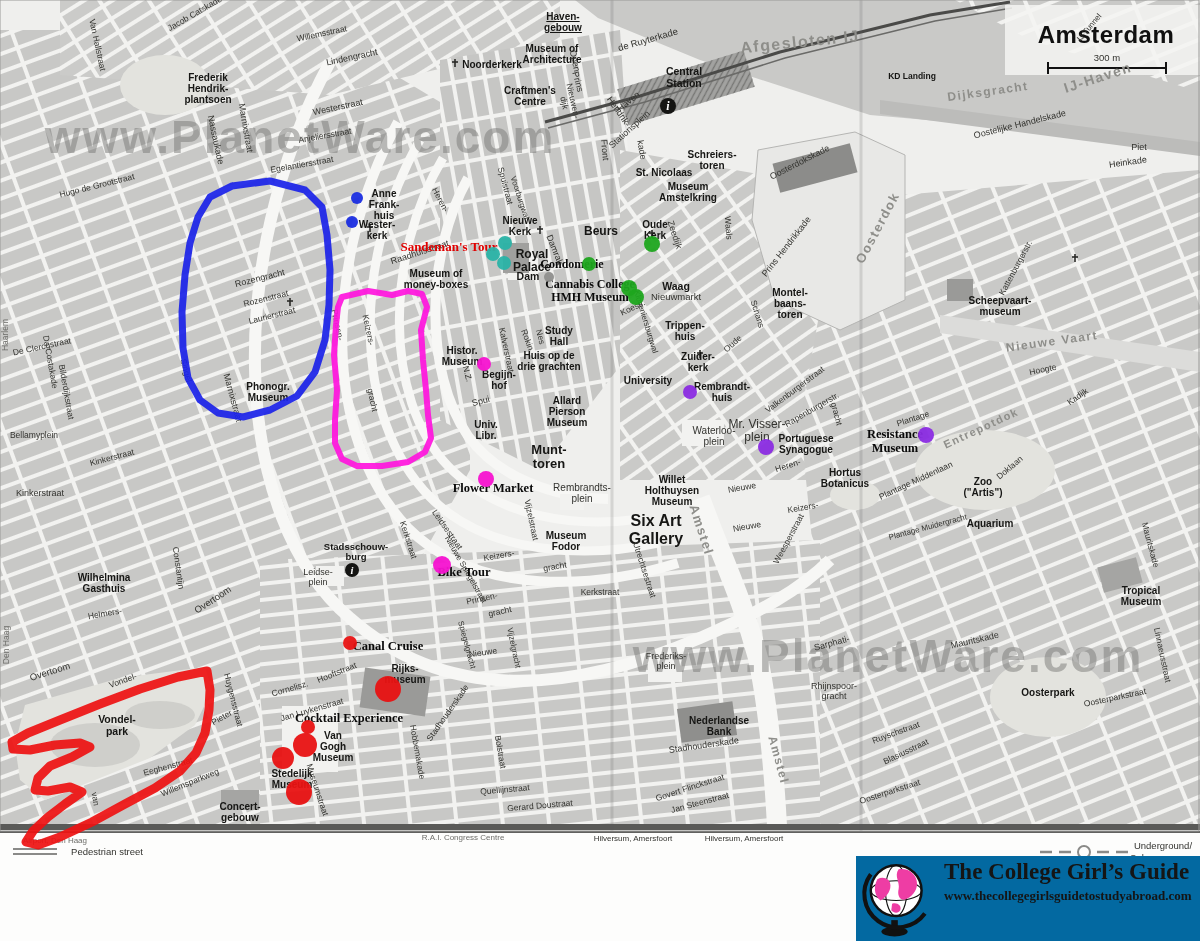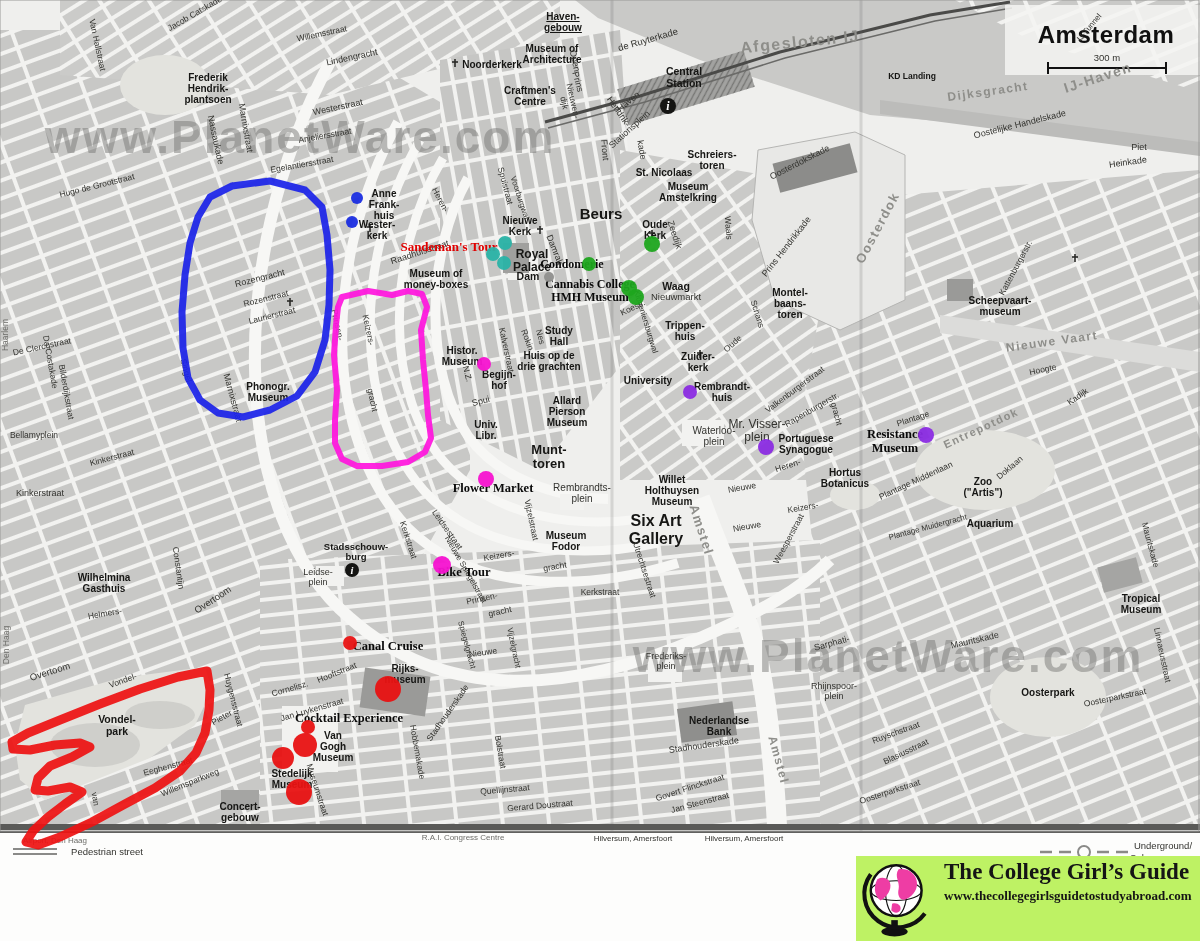--- a/index.html
+++ b/index.html
@@ -11,21 +11,21 @@
        transform:translate(-50%,-50%) rotate(var(--r,0deg))}
   .poi{font-weight:700;color:#161614}
   .street{color:#33332f;font-weight:400}
   .water{color:#8e8e8a;font-weight:700;letter-spacing:1.5px}
   .edge{color:#6e6e6a}
   .guide,.guide-red{font-family:"Liberation Serif",serif;font-weight:700;color:#0a0a0a}
   .guide-red{color:#e00000}
   .watermark{color:#7a7a78;opacity:.5;font-weight:700;letter-spacing:2px}
   .title{font-weight:700;color:#101010;letter-spacing:.5px}
   #branding{position:absolute;left:856px;top:856px;width:344px;height:85px;display:flex;
-            align-items:flex-start;gap:6px;background:#bef264}
+            align-items:flex-start;gap:6px;background:#0369a1}
   #brandtext{padding-top:2px}
   .b-line{font:700 23px "Liberation Serif",serif;color:#151515;line-height:1.2}
   .b-url{font:700 13px "Liberation Serif",serif;color:#151515;margin-top:2px}
 </style>
 </head>
 <body>
 
 <div id="page">
 
   <svg id="base" width="1200" height="941" viewBox="0 0 1200 941">
@@ -206,21 +206,21 @@
 Centre</div>
       <div class="lbl poi" style="left: 684px; top: 78px; font-size: 10.5px;">Central
 Station</div>
       <div class="lbl poi" style="left: 712px; top: 160px; font-size: 10px;">Schreiers-
 toren</div>
       <div class="lbl poi" style="left: 664px; top: 172px; font-size: 10px;">St. Nicolaas</div>
       <div class="lbl poi" style="left: 688px; top: 192px; font-size: 10px;">Museum
 Amstelkring</div>
       <div class="lbl poi" style="left: 655px; top: 230px; font-size: 10px;">Oude
 Kerk</div>
-      <div class="lbl poi" style="left: 601px; top: 214px; font-size: 15px;">Beurs</div>
+      <div class="lbl poi" style="left: 601px; top: 232px; font-size: 12px;">Beurs</div>
       <div class="lbl poi" style="left: 520px; top: 226px; font-size: 10px;">Nieuwe
 Kerk</div>
       <div class="lbl poi" style="left: 532px; top: 261px; font-size: 12px;">Royal
 Palace</div>
       <div class="lbl poi" style="left: 528px; top: 277px; font-size: 10.5px;">Dam</div>
       <div class="lbl poi" style="left: 436px; top: 279px; font-size: 10px;">Museum of
 money-boxes</div>
       <div class="lbl poi" style="left: 384px; top: 204px; font-size: 10px;">Anne
 Frank-
 huis</div>
@@ -278,21 +278,21 @@
 plein</div>
       <div class="lbl street" style="left: 757px; top: 431px; font-size: 12px;">Mr. Visser-
 plein</div>
       <div class="lbl poi" style="left: 806px; top: 444px; font-size: 10px;">Portuguese
 Synagogue</div>
       <div class="lbl poi" style="left: 845px; top: 478px; font-size: 10px;">Hortus
 Botanicus</div>
       <div class="lbl poi" style="left: 983px; top: 487px; font-size: 10px;">Zoo
 ("Artis")</div>
       <div class="lbl poi" style="left: 990px; top: 523px; font-size: 10px;">Aquarium</div>
-      <div class="lbl poi" style="left: 1141px; top: 596px; font-size: 10px; margin-top: 8px;">Tropical
+      <div class="lbl poi" style="left: 1141px; top: 596px; font-size: 10px;">Tropical
 Museum</div>
       <div class="lbl poi" style="left: 1048px; top: 692px; font-size: 10px;">Oosterpark</div>
       <div class="lbl poi" style="left: 672px; top: 490px; font-size: 10px;">Willet
 Holthuysen
 Museum</div>
       <div class="lbl poi" style="left: 656px; top: 530px; font-size: 16px;">Six Art
 Gallery</div>
       <div class="lbl poi" style="left: 566px; top: 541px; font-size: 10px;">Museum
 Fodor</div>
       <div class="lbl street" style="left: 582px; top: 493px; font-size: 10px;">Rembrandts-
@@ -370,21 +370,21 @@
       <div class="lbl street" style="left: 1010px; top: 468px; font-size: 8.5px; --r: -40deg;">Doklaan</div>
       <div class="lbl street" style="left: 832px; top: 644px; font-size: 9px; --r: -15deg;">Sarphati-</div>
       <div class="lbl street" style="left: 975px; top: 641px; font-size: 9px; --r: -13deg;">Mauritskade</div>
       <div class="lbl street" style="left: 1150px; top: 545px; font-size: 8.5px; --r: 75deg;">Mauritskade</div>
       <div class="lbl street" style="left: 1115px; top: 698px; font-size: 8.5px; --r: -12deg;">Oosterparkstraat</div>
       <div class="lbl street" style="left: 890px; top: 792px; font-size: 8.5px; --r: -18deg;">Oosterparkstraat</div>
       <div class="lbl street" style="left: 1162px; top: 655px; font-size: 8.5px; --r: 78deg;">Linnaeusstraat</div>
       <div class="lbl street" style="left: 896px; top: 733px; font-size: 8.5px; --r: -20deg;">Ruyschstraat</div>
       <div class="lbl street" style="left: 906px; top: 752px; font-size: 8.5px; --r: -25deg;">Blasiusstraat</div>
       <div class="lbl street" style="left: 834px; top: 692px; font-size: 9px;">Rhijnspoor-
-plein</div>
+gracht</div>
       <div class="lbl street" style="left: 666px; top: 662px; font-size: 9px;">Frederiks-
 plein</div>
       <div class="lbl street" style="left: 690px; top: 788px; font-size: 8.5px; --r: -18deg;">Govert Flinckstraat</div>
       <div class="lbl street" style="left: 700px; top: 803px; font-size: 8.5px; --r: -15deg;">Jan Steenstraat</div>
       <div class="lbl street" style="left: 505px; top: 790px; font-size: 8.5px; --r: -5deg;">Quellijnstraat</div>
       <div class="lbl street" style="left: 540px; top: 806px; font-size: 8.5px; --r: -5deg;">Gerard Doustraat</div>
       <div class="lbl street" style="left: 448px; top: 713px; font-size: 8.5px; --r: -55deg;">Stadhouderskade</div>
       <div class="lbl street" style="left: 704px; top: 746px; font-size: 9px; --r: -8deg;">Stadhouderskade</div>
       <div class="lbl street" style="left: 417px; top: 752px; font-size: 8.5px; --r: 80deg;">Hobbemakade</div>
       <div class="lbl street" style="left: 317px; top: 790px; font-size: 8.5px; --r: 72deg;">Museumstraat</div>

